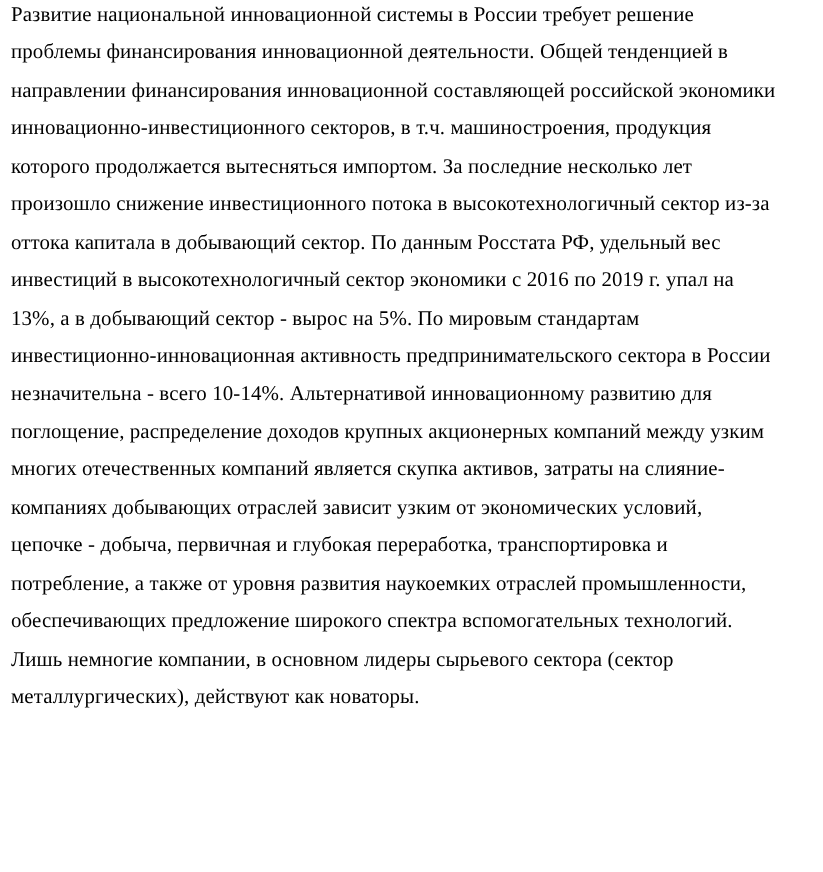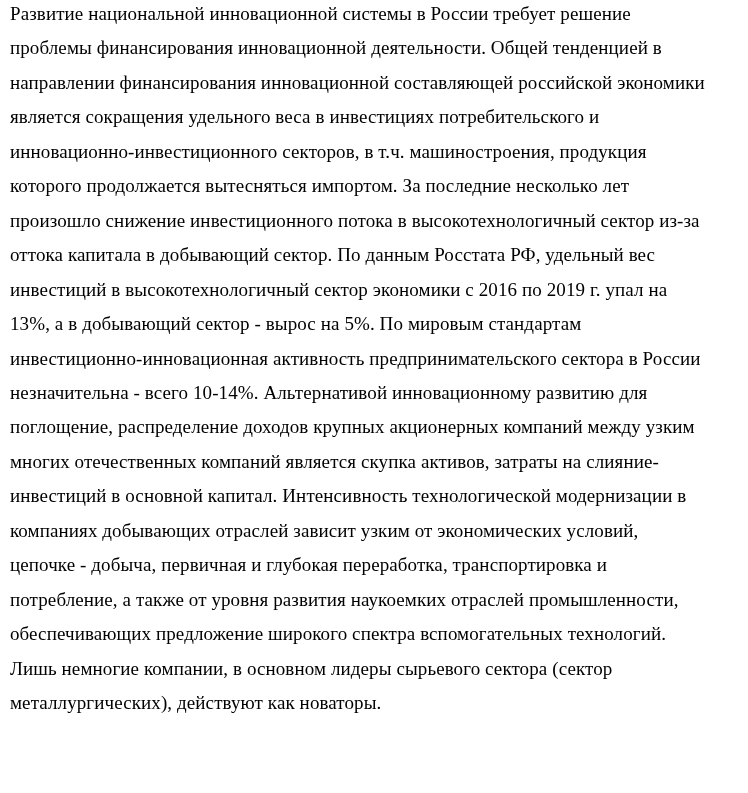--- a/index.html
+++ b/index.html
@@ -29,31 +29,29 @@
     letter-spacing: 0.1px;
   }
 </style>
 </head>
 <body>
 
 <div class="page">
   <div class="text-line">Развитие национальной инновационной системы в России требует решение</div>
   <div class="text-line">проблемы финансирования инновационной деятельности. Общей тенденцией в</div>
   <div class="text-line">направлении финансирования инновационной составляющей российской экономики</div>
-  <div class="text-line">является сокращения удельного веса в инвестициях потребительского и</div>
   <div class="text-line">инновационно-инвестиционного секторов, в т.ч. машиностроения, продукция</div>
   <div class="text-line">которого продолжается вытесняться импортом. За последние несколько лет</div>
   <div class="text-line">произошло снижение инвестиционного потока в высокотехнологичный сектор из-за</div>
   <div class="text-line">оттока капитала в добывающий сектор. По данным Росстата РФ, удельный вес</div>
   <div class="text-line">инвестиций в высокотехнологичный сектор экономики с 2016 по 2019 г. упал на</div>
   <div class="text-line">13%, а в добывающий сектор - вырос на 5%. По мировым стандартам</div>
   <div class="text-line">инвестиционно-инновационная активность предпринимательского сектора в России</div>
   <div class="text-line">незначительна - всего 10-14%. Альтернативой инновационному развитию для</div>
   <div class="text-line">поглощение, распределение доходов крупных акционерных компаний между узким</div>
   <div class="text-line">многих отечественных компаний является скупка активов, затраты на слияние-</div>
-  <div class="text-line">инвестиций в основной капитал. Интенсивность технологической модернизации в</div>
   <div class="text-line">компаниях добывающих отраслей зависит узким от экономических условий,</div>
   <div class="text-line">цепочке - добыча, первичная и глубокая переработка, транспортировка и</div>
   <div class="text-line">потребление, а также от уровня развития наукоемких отраслей промышленности,</div>
   <div class="text-line">обеспечивающих предложение широкого спектра вспомогательных технологий.</div>
   <div class="text-line">Лишь немногие компании, в основном лидеры сырьевого сектора (сектор</div>
   <div class="text-line">металлургических), действуют как новаторы.</div>
 </div>
 
 </body></html>

